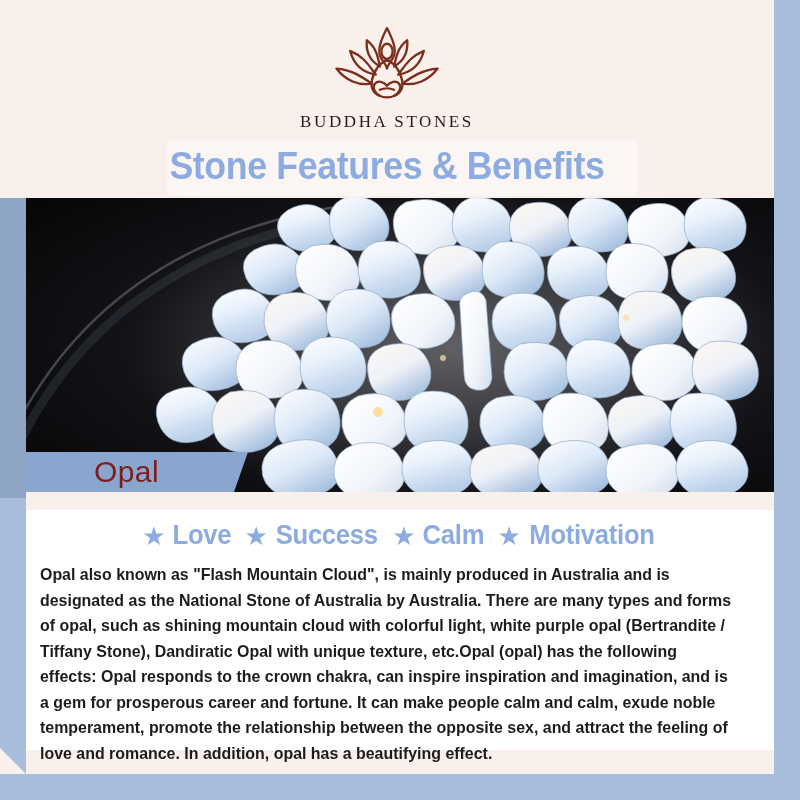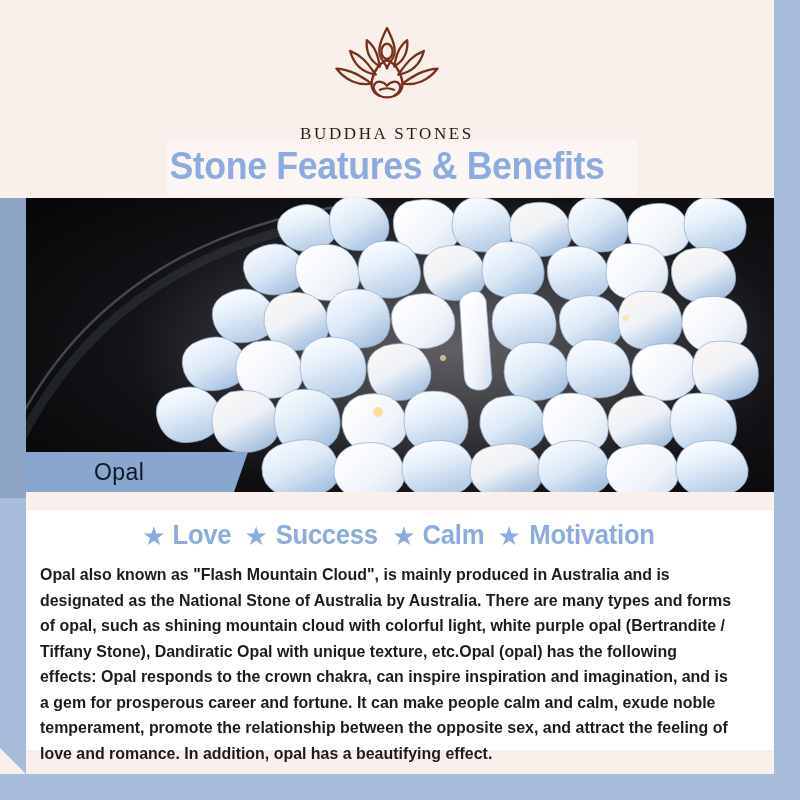--- a/index.html
+++ b/index.html
@@ -106,21 +106,21 @@
     display: flex;
     flex-direction: column;
     align-items: center;
   }
   .logo-mark {
     width: 112px;
     height: 86px;
     display: block;
   }
   .logo-text {
-    margin-top: 16px;
+    margin-top: 4px;
     font-family: "Liberation Serif", serif;
     font-size: 17px;
     letter-spacing: 2.6px;
     color: #2b1a14;
     font-weight: 400;
   }
 
   .title-band {
     position: absolute;
     left: 167px;
@@ -164,22 +164,22 @@
     height: 40px;
     background: #89a6cf;
     clip-path: polygon(0 0, 100% 0, calc(100% - 14px) 100%, 0 100%);
   }
   .photo-label-text {
     position: absolute;
     left: 94px;
     top: 452px;
     height: 44px;
     line-height: 40px;
-    font-size: 23px;
-    color: #0f172a;
+    font-size: 30px;
+    color: #7f1d1d;
     font-weight: 400;
     letter-spacing: 0.4px;
   }
 
   
   .content-cream-gap {
     position: absolute;
     left: 26px;
     top: 492px;
     width: 748px;

